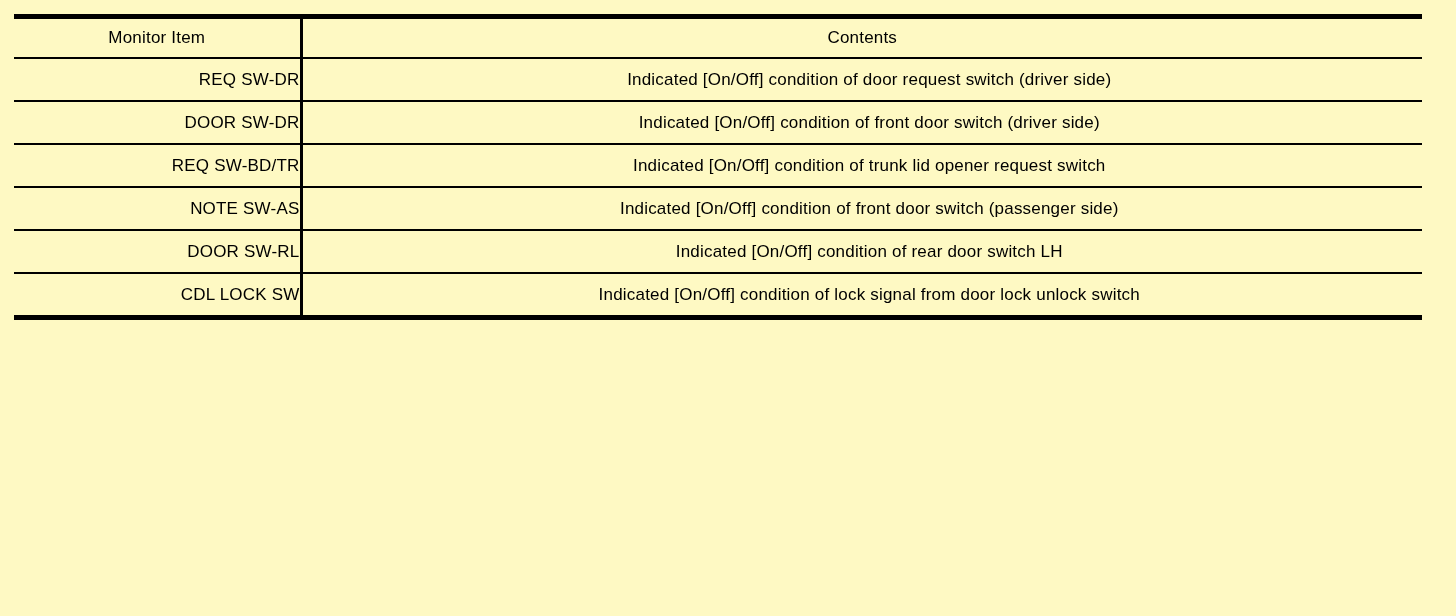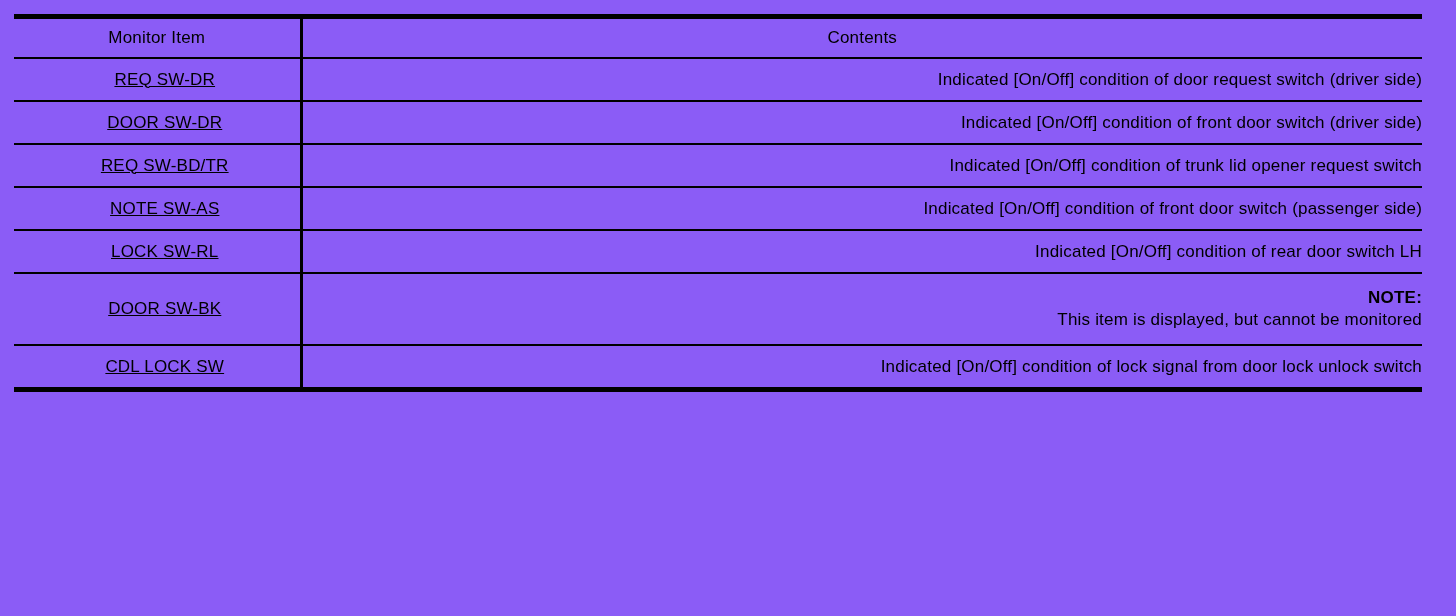--- a/index.html
+++ b/index.html
@@ -7,21 +7,21 @@
     padding: 0;
     background: #ffffff;
     width: 1456px;
     height: 616px;
     overflow: hidden;
   }
   .page {
     position: relative;
     width: 1456px;
     height: 616px;
-    background: #8b5cf6;
+    background: #fef9c3;
     font-family: "Liberation Sans", sans-serif;
     color: #000000;
   }
   table.monitor-table {
     position: absolute;
     left: 14px;
     top: 14px;
     width: 1408px;
     border-collapse: collapse;
     table-layout: fixed;
@@ -42,26 +42,25 @@
   }
   thead th {
     height: 38px;
     text-align: center;
   }
   tbody td {
     height: 41px;
   }
   td.item-col {
     padding-left: 16px;
-    text-align: center;
-    text-decoration: underline;
+    text-align: right;
   }
   td.contents-col {
     padding-left: 14px;
-    text-align: right;
+    text-align: center;
   }
   tr.note-row td {
     height: 70px;
   }
   .note-label {
     display: block;
     font-weight: bold;
     line-height: 22px;
   }
   .note-text {
@@ -95,29 +94,22 @@
       </tr>
       <tr>
         <td class="item-col">REQ SW-BD/TR</td>
         <td class="contents-col">Indicated [On/Off] condition of trunk lid opener request switch</td>
       </tr>
       <tr>
         <td class="item-col">NOTE SW-AS</td>
         <td class="contents-col">Indicated [On/Off] condition of front door switch (passenger side)</td>
       </tr>
       <tr>
-        <td class="item-col">LOCK SW-RL</td>
+        <td class="item-col">DOOR SW-RL</td>
         <td class="contents-col">Indicated [On/Off] condition of rear door switch LH</td>
-      </tr>
-      <tr class="note-row">
-        <td class="item-col">DOOR SW-BK</td>
-        <td class="contents-col">
-          <span class="note-label">NOTE:</span>
-          <span class="note-text">This item is displayed, but cannot be monitored</span>
-        </td>
       </tr>
       <tr>
         <td class="item-col">CDL LOCK SW</td>
         <td class="contents-col">Indicated [On/Off] condition of lock signal from door lock unlock switch</td>
       </tr>
     </tbody>
   </table>
 </div>
 
 </body></html>

